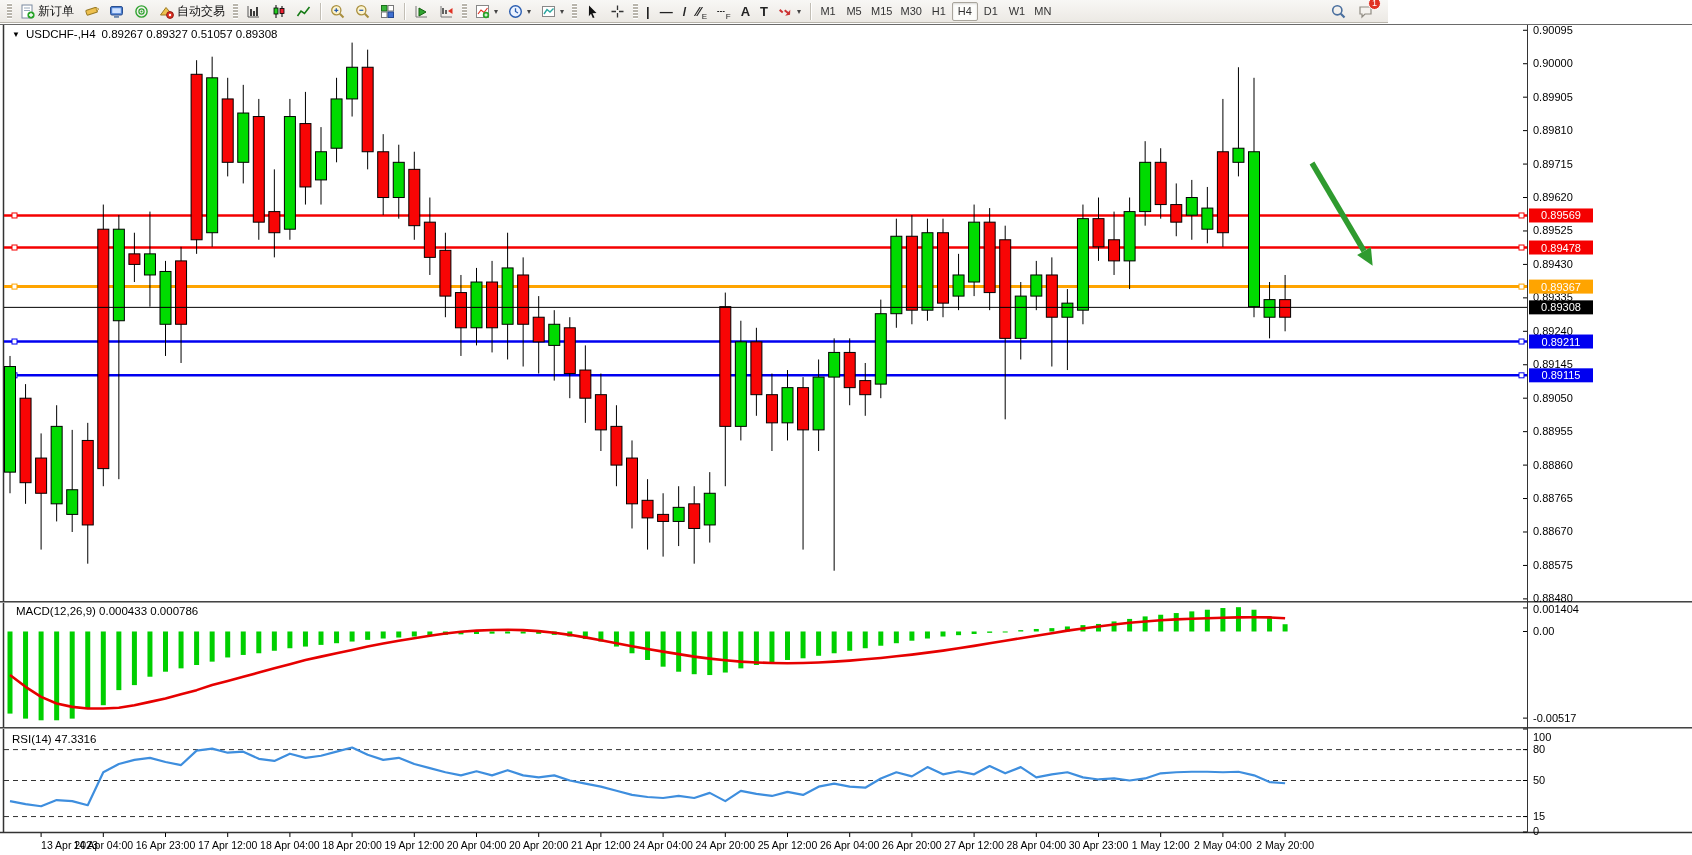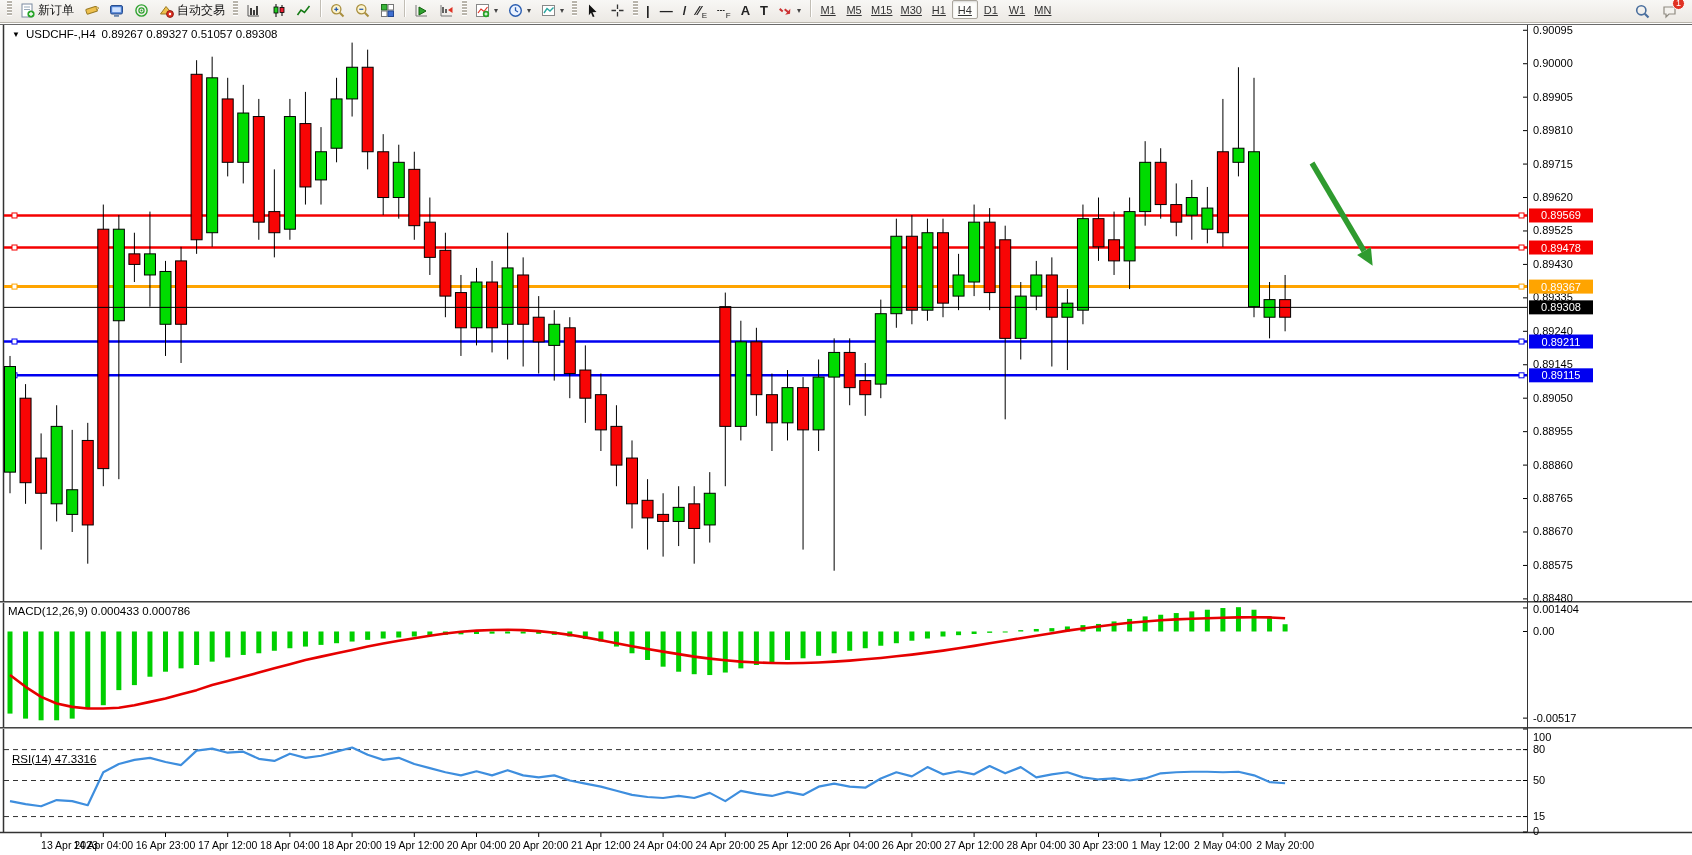--- a/index.html
+++ b/index.html
@@ -1,44 +1,44 @@
 <!DOCTYPE html>
 <html><head>
 <meta charset="utf-8">
 <title>MT4</title>
 <style>
   html,body{margin:0;padding:0;background:#d4d0c8;}
   *{box-sizing:border-box;}
   .app{position:relative;width:1692px;height:855px;background:#fff;overflow:hidden;
        font-family:"Liberation Sans","DejaVu Sans",sans-serif;}
   
-  .toolbar{position:absolute;left:0;top:0;width:1692px;height:23px;background:linear-gradient(#f8f7f5,#ece9e4);
-           border-bottom:1px solid #b8b4ab;display:flex;padding:0 4px;font-size:12px;color:#222;}
+  .toolbar{position:absolute;left:0;top:0;width:1388px;height:23px;background:linear-gradient(#f8f7f5,#ece9e4);
+           border-bottom:1px solid #b8b4ab;display:flex;align-items:center;padding:0 4px;font-size:12px;color:#222;}
   .tb-handle{width:5px;height:16px;margin:0 3px;background:repeating-linear-gradient(#fff 0 1px,#b9b5ac 1px 3px);}
   .tb-sep{width:1px;height:17px;background:#c2beb5;margin:0 4px;box-shadow:1px 0 0 #fff;}
   .tb-btn{display:flex;align-items:center;gap:3px;height:21px;padding:0 4px;border:1px solid transparent;
           border-radius:2px;cursor:default;white-space:nowrap;}
   .tb-btn .lbl{font-size:12px;color:#111;}
   .tb-btn svg{display:block;}
   .dd{font-size:8px;color:#444;margin-left:1px;}
   .tb-right{margin-left:auto;display:flex;align-items:center;}
   .tf-btn{height:19px;min-width:26px;display:flex;align-items:center;justify-content:center;
-          font-size:11px;color:#333;border:1px solid transparent;border-radius:2px;padding:0 3px;text-decoration:underline;}
+          font-size:11px;color:#333;border:1px solid transparent;border-radius:2px;padding:0 3px;}
   .tf-btn.active{background:#fdfdfb;border-color:#a9a59c;box-shadow:inset 0 1px 2px #00000026;}
   .badge{position:absolute;right:-4px;top:-5px;background:#e03123;color:#fff;border-radius:8px;
          min-width:13px;height:13px;font-size:9px;display:flex;align-items:center;justify-content:center;
          border:1px solid #fff;padding:0 2px;}
   .chat-wrap{position:relative;margin:0 6px 0 2px;}
   
   .chart-area{position:absolute;left:0;top:23px;width:1692px;height:832px;background:#fff;}
   .ovl{position:absolute;font-size:11.5px;color:#000;pointer-events:none;white-space:pre;}
   .sym{left:12px;top:5px;display:flex;align-items:center;gap:6px;font-weight:400;}
   .sym .tri{font-size:8px;}
-  .macd-l{left:8px;top:582px;}
-  .rsi-l{left:12px;top:730px;text-decoration:underline;}
+  .macd-l{left:16px;top:582px;}
+  .rsi-l{left:12px;top:710px;}
 </style>
 </head>
 <body>
 
 <div class="app">
   <div class="toolbar" id="toolbar">
       <div class="tb-handle"></div>
       <div class="tb-btn">
         <svg width="15" height="15">
           <rect x="2" y="1" width="10" height="13" fill="#fff" stroke="#7a8aa0"></rect>

